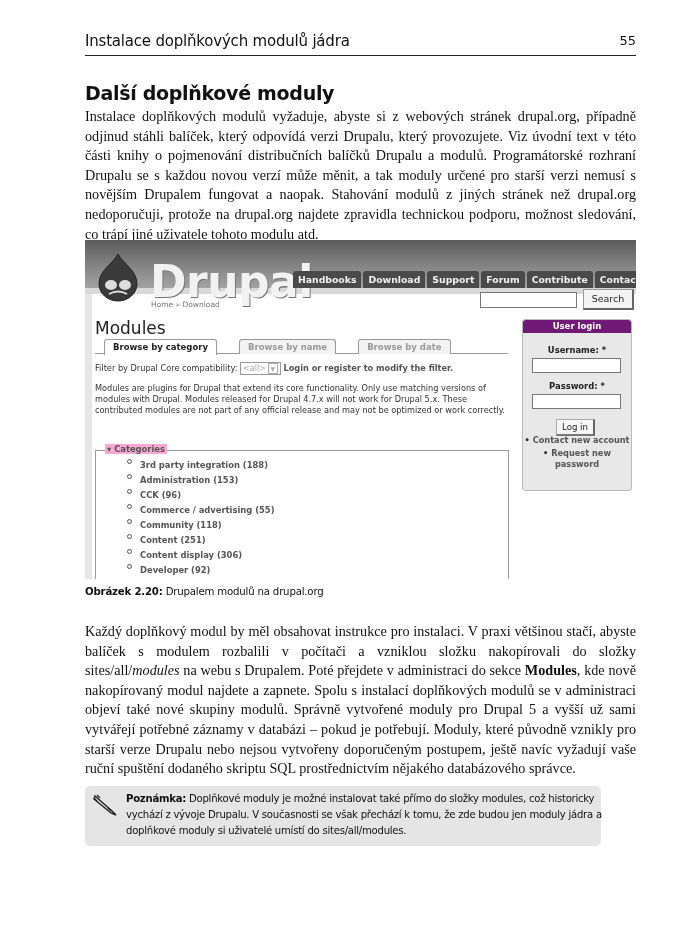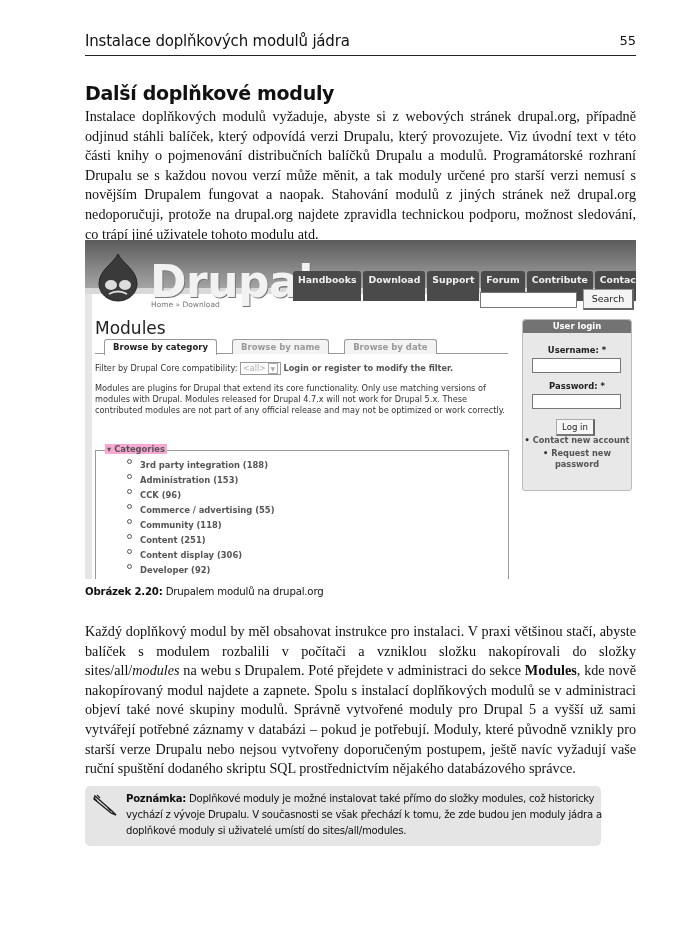--- a/index.html
+++ b/index.html
@@ -12,41 +12,41 @@
   .para1{top:107px;}
   .para2{top:622px;}
   
   .shot{position:absolute;left:85px;top:240px;width:551px;height:339px;background:#fff;overflow:hidden;font-family:"DejaVu Sans",sans-serif;}
   .shot .header{position:absolute;left:0;top:0;width:551px;height:52px;background:linear-gradient(#5b5b5b,#8c8c8c 60%,#a9a9a9);}
   .shot .header-strip{position:absolute;left:0;top:48px;width:551px;height:6px;background:#d9d9d9;}
   .shot .leftedge{position:absolute;left:0;top:54px;width:7px;height:285px;background:#e6e6e6;}
   .logo-drop{position:absolute;left:10px;top:12px;width:46px;height:50px;}
   .logo-text{position:absolute;left:65px;top:16px;font-size:44px;font-weight:bold;color:#f2f2f2;letter-spacing:-0.5px;text-shadow:1px 1px 0 #777;}
   .nav{position:absolute;top:31px;height:17px;display:flex;gap:2px;left:208px;}
-  .nav .tab{height:30px;background:#4a4a4a;color:#f0f0f0;font-size:9.3px;font-weight:bold;padding:0 5px;line-height:17px;border-radius:3px 3px 0 0;white-space:nowrap;}
+  .nav .tab{height:17px;background:#4a4a4a;color:#f0f0f0;font-size:9.3px;font-weight:bold;padding:0 5px;line-height:17px;border-radius:3px 3px 0 0;white-space:nowrap;}
   .search-input{position:absolute;left:395px;top:52px;width:95px;height:14px;border:1px solid #777;background:#fff;}
   .search-btn{position:absolute;left:498px;top:49px;width:48px;height:18px;border:1px solid #999;background:#f4f4f4;font-size:9.5px;line-height:18px;text-align:center;color:#222;border-right:2px solid #666;border-bottom:2px solid #666;}
   .breadcrumb{position:absolute;left:66px;top:60px;font-size:7.5px;color:#777;}
   .modules-title{position:absolute;left:10px;top:78px;font-size:17px;color:#222;}
   .tabs-line{position:absolute;left:10px;top:113px;width:413px;height:1px;background:#999;}
-  .mtabs{position:absolute;left:19px;top:99px;display:flex;gap:15px;}
+  .mtabs{position:absolute;left:19px;top:99px;display:flex;gap:22px;}
   .mtab{height:14px;border:1px solid #999;border-bottom:none;border-radius:3px 3px 0 0;font-size:8.5px;font-weight:bold;line-height:14px;padding:0 8px;color:#999;background:#f3f3f3;}
   .mtab.active{color:#222;background:#fff;height:15px;}
   .filter{position:absolute;left:10px;top:122px;font-size:8.2px;color:#333;white-space:nowrap;}
   .filter .sel{display:inline-block;border:1px solid #999;color:#aaa;font-size:8px;padding:0 2px;height:11px;line-height:11px;vertical-align:middle;}
   .filter .sel .arr{display:inline-block;width:8px;height:9px;border:1px solid #aaa;font-size:6px;line-height:9px;text-align:center;margin-left:2px;vertical-align:top;}
   .filter b{font-weight:bold;color:#555;}
   .desc{position:absolute;left:10px;top:143px;width:410px;font-size:8.2px;line-height:11px;color:#333;}
   .fieldset{position:absolute;left:10px;top:210px;width:412px;height:140px;border:1px solid #999;}
   .legend{position:absolute;left:20px;top:204px;background:#f9a8d4;padding:0 2px;font-size:8.4px;font-weight:bold;color:#555;}
   .cats{position:absolute;left:42px;top:219px;margin:0;padding:0;list-style:none;}
   .cats li{font-size:8.4px;font-weight:bold;color:#555;height:15px;line-height:12px;position:relative;padding-left:13px;white-space:nowrap;}
   .cats li:before{content:"";position:absolute;left:0;top:0;width:3px;height:3px;border:1px solid #555;border-radius:50%;}
   .login{position:absolute;left:437px;top:79px;width:108px;height:170px;background:#e8e8e8;border:1px solid #bbb;border-radius:3px;}
-  .login .lh{height:13px;background:#737373;color:#fff;font-size:8.5px;font-weight:bold;text-align:center;line-height:13px;border-radius:3px 3px 0 0;}
+  .login .lh{height:13px;background:#701a75;color:#fff;font-size:8.5px;font-weight:bold;text-align:center;line-height:13px;border-radius:3px 3px 0 0;}
   .login .lbl{position:absolute;left:0;width:108px;text-align:center;font-size:8.4px;font-weight:bold;color:#222;}
   .login .inp{position:absolute;left:9px;width:87px;height:13px;background:#fff;border:1px solid #777;}
   .login .btn{position:absolute;left:33px;top:99px;width:36px;height:14px;background:#f6f6f6;border:1px solid #aaa;border-right:2px solid #666;border-bottom:2px solid #777;font-size:8.6px;text-align:center;line-height:14px;color:#222;}
   .login ul{position:absolute;left:0;top:115px;width:108px;margin:0;padding:0;list-style:none;}
   .login li{font-size:8.2px;font-weight:bold;color:#555;text-align:center;line-height:11px;margin-bottom:2px;}
   .login li .dot{color:#333;margin-right:3px;}
   .caption{position:absolute;left:85px;top:586px;font-family:"DejaVu Sans",sans-serif;font-size:10.2px;color:#111;letter-spacing:-0.2px;}
   .caption b{font-weight:bold;}
   .note{position:absolute;left:85px;top:786px;width:516px;height:60px;background:#e5e5e5;border-radius:5px;}
   .note .pen{position:absolute;left:7px;top:7px;width:26px;height:24px;}

